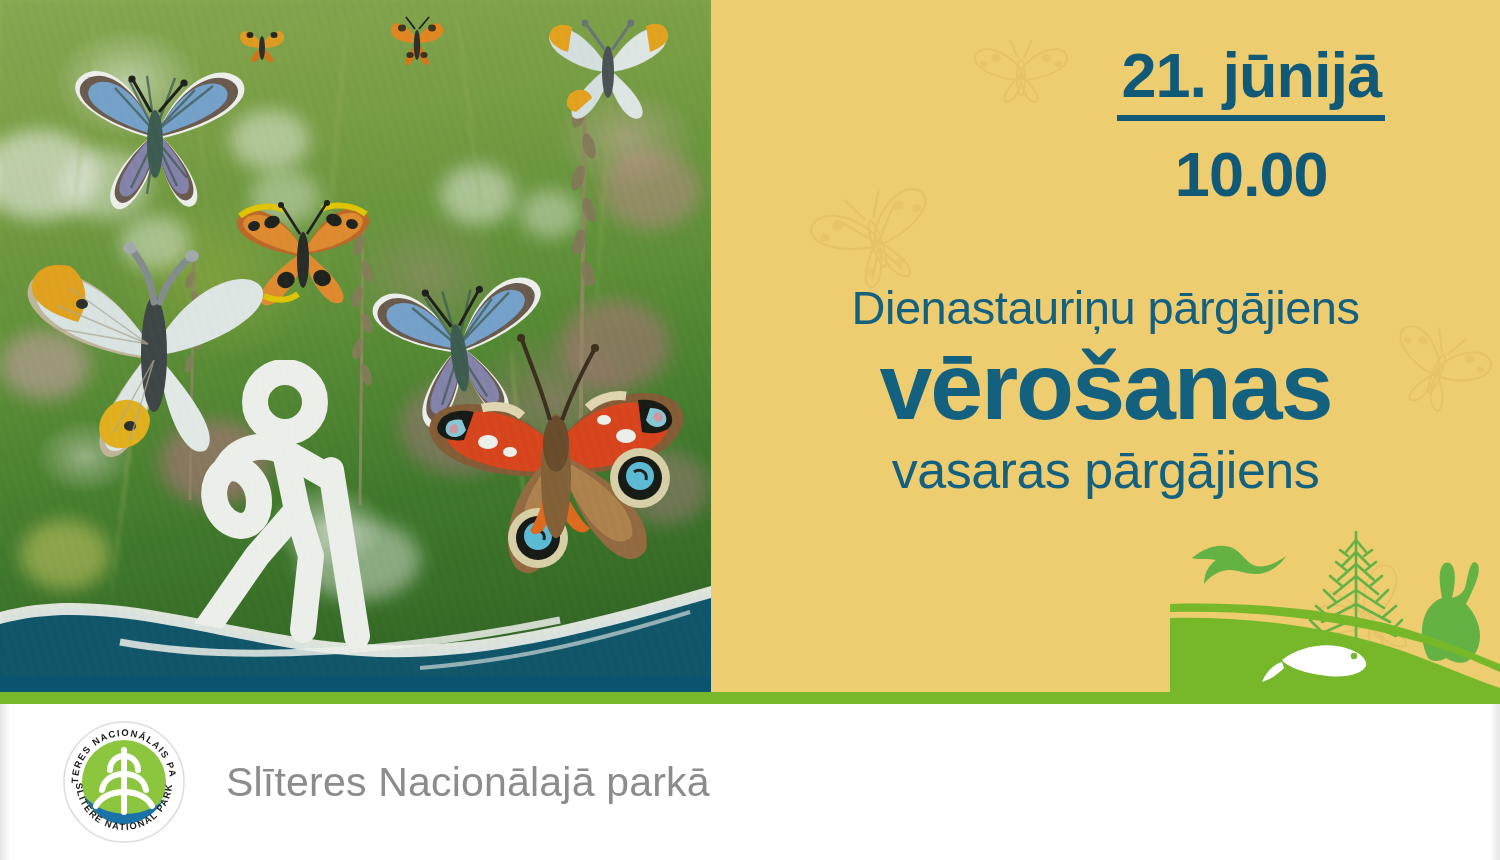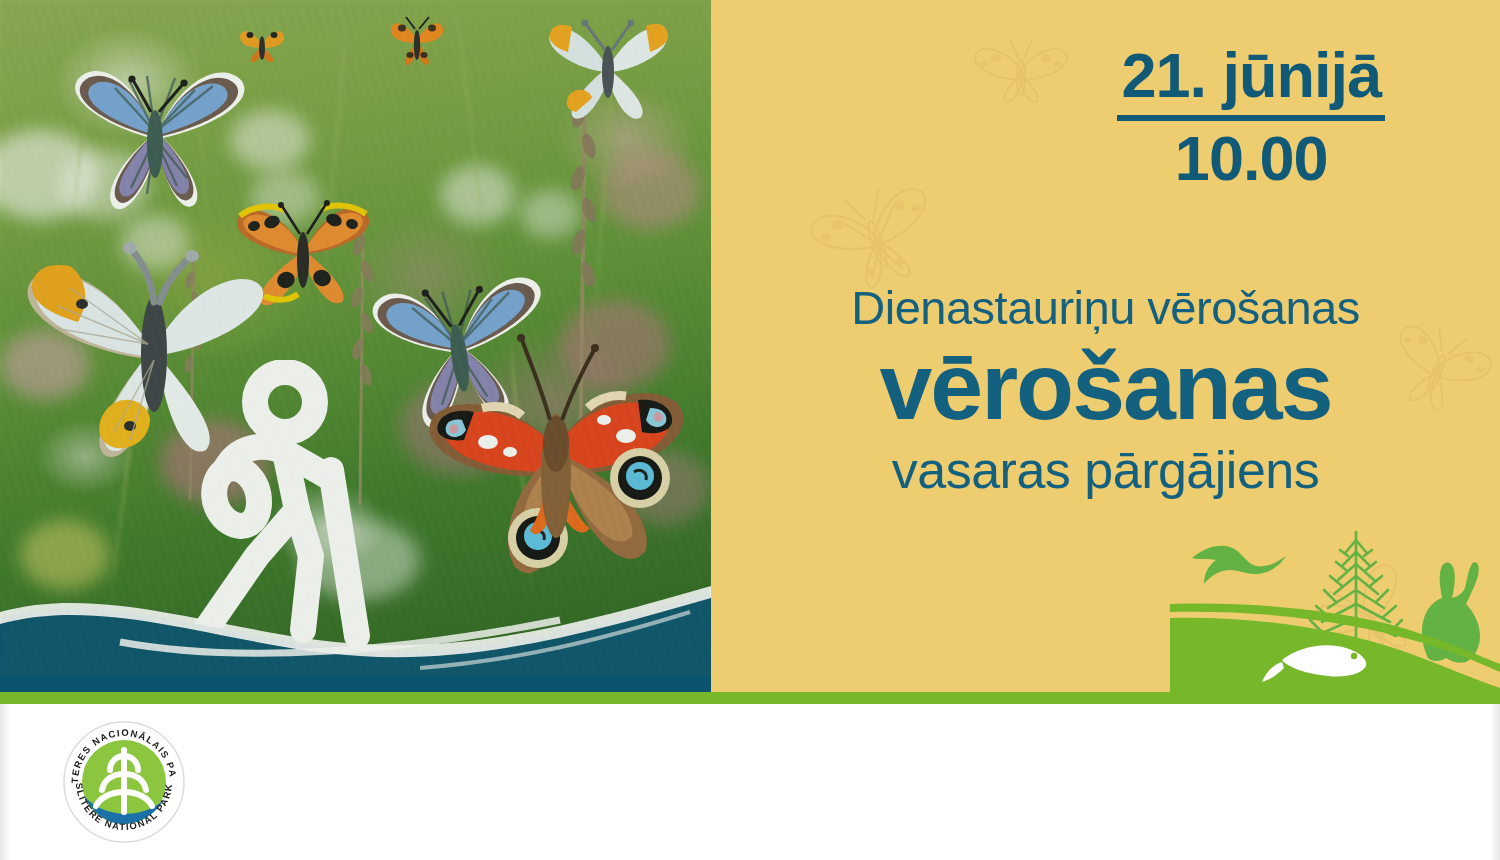--- a/index.html
+++ b/index.html
@@ -48,21 +48,21 @@
   .datebox{
     position:absolute; right:115px; top:44px; text-align:center;
     color:#105a78;
   }
   .date-line1{
     font-size:63px; font-weight:700; line-height:1.0; letter-spacing:-1px;
     border-bottom:6px solid #105a78; padding:0 4px 8px 4px; white-space:nowrap;
   }
   .date-line2{
     font-size:63px; font-weight:700; line-height:1.0; letter-spacing:-1px;
-    padding-top:6px; white-space:nowrap;
+    padding-top:22px; white-space:nowrap;
   }
 
   .headline{ position:absolute; left:0; right:0; top:284px; text-align:center; color:#14607f; }
   .hl-small{ font-size:47px; font-weight:400; line-height:1.0; letter-spacing:-.5px; }
   .hl-big{ font-size:95px; font-weight:700; line-height:1.08; letter-spacing:-2px; margin-top:4px; }
   .hl-sub{ font-size:52px; font-weight:400; line-height:1.0; letter-spacing:-.5px; margin-top:6px; }
 
   
   .nature{ position:absolute; right:0; bottom:0; width:330px; height:180px; }
 
@@ -442,21 +442,21 @@
         <path d="M57 38 L44 14 M63 38 L76 14"></path>
       </g>
     </svg>
 
     <div class="datebox">
       <div class="date-line1">21. jūnijā</div>
       <div class="date-line2">10.00</div>
     </div>
 
     <div class="headline">
-      <div class="hl-small">Dienastauriņu vērošanas</div>
+      <div class="hl-small">Dienastauriņu pārgājiens</div>
       <div class="hl-big">vērošanas</div>
       <div class="hl-sub">vasaras pārgājiens</div>
     </div>
 
     <svg class="nature" viewBox="0 0 330 180">
 
       <g fill="#63b243">
         <path d="M22 46 C 36 34, 54 30, 66 38 C 74 44, 78 52, 86 54 C 96 56, 108 50, 116 44 C 110 54, 98 62, 86 62 C 76 62, 68 58, 60 58 C 50 58, 40 64, 34 72 C 34 62, 38 54, 46 48 C 38 46, 28 48, 22 46 Z"></path>
       </g>
 
@@ -516,18 +516,19 @@
             <path d="M62 72 C 76 72, 86 78, 90 86"></path>
           </g>
           <text font-size="9.4" font-weight="bold" fill="#1a1a1a" letter-spacing="1.4" font-family="'Liberation Sans',sans-serif">
             <textPath href="#arcTop" startOffset="50%" text-anchor="middle">SLĪTERES NACIONĀLAIS PARKS</textPath>
           </text>
           <text font-size="9.4" font-weight="bold" fill="#1a1a1a" letter-spacing="1.4" font-family="'Liberation Sans',sans-serif">
             <textPath href="#arcBot" startOffset="50%" text-anchor="middle">SLITERE NATIONAL PARK</textPath>
           </text>
         </svg>
       </div>
+      <div class="footer-text">Slīteres Nacionālajā parkā</div>
     </div>
   </div>
   <div class="footer-edge-l"></div>
   <div class="footer-edge-r"></div>
 
 </div>
 
 </body></html>

